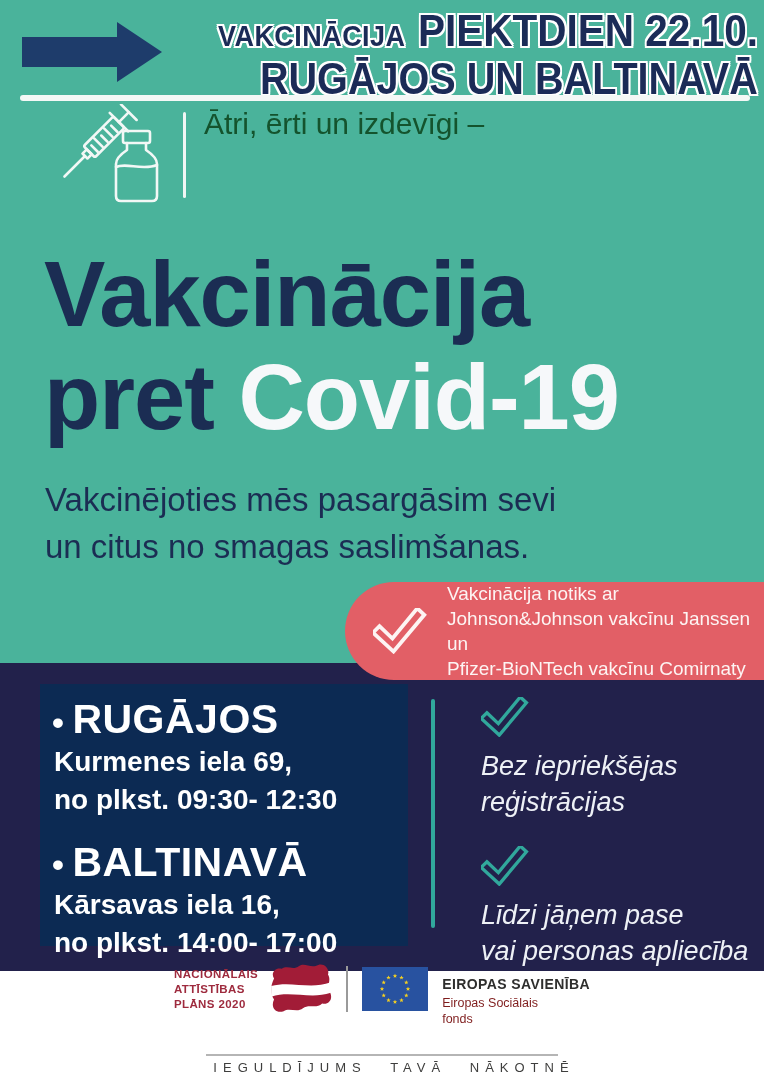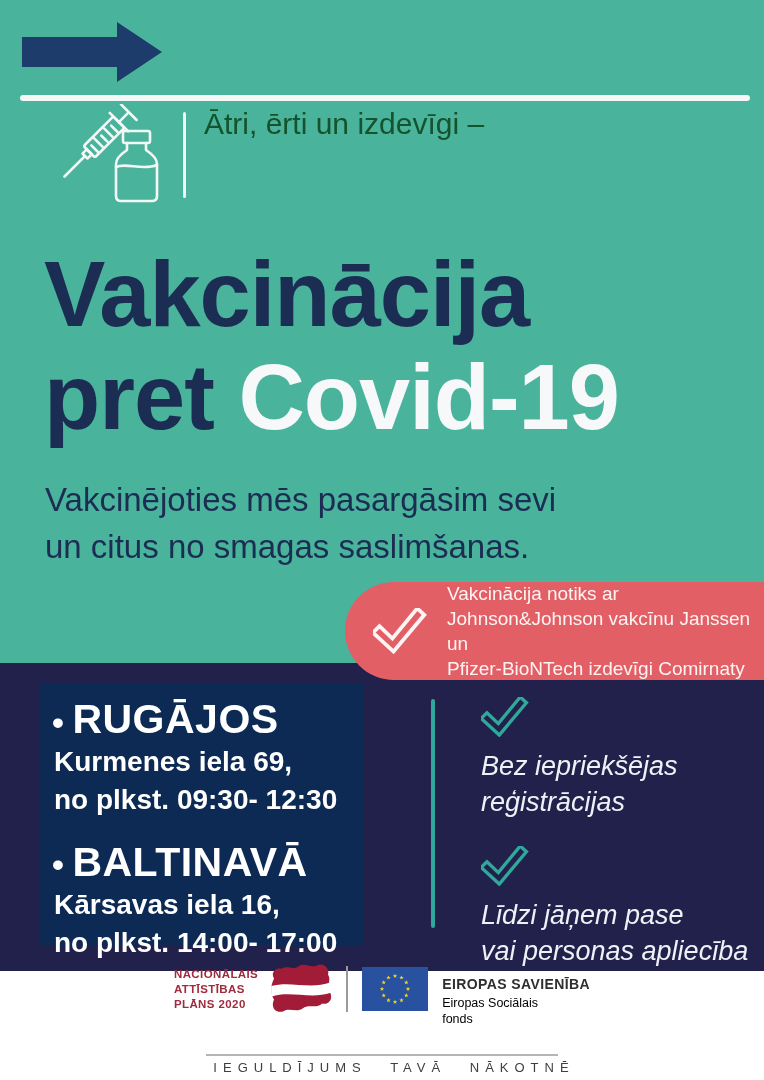--- a/index.html
+++ b/index.html
@@ -45,41 +45,41 @@
   
   .banner{
     position:absolute;left:345px;top:582px;width:419px;height:98px;background:#e25f66;
     border-radius:49px 0 0 49px;display:flex;align-items:center;
   }
   .banner .check{width:54px;height:46px;margin-left:28px;flex:none;}
   .banner .btext{margin-left:20px;color:#fdf4f3;font-size:19px;line-height:1.32;font-weight:400;}
 
   
   .loc-box{
-    position:absolute;left:40px;top:684px;width:324px;height:262px;background:#0c2a53;
+    position:absolute;left:40px;top:684px;width:368px;height:262px;background:#0c2a53;
     padding:10px 0 0 12px;box-sizing:border-box;color:#ffffff;
   }
   .loc-name{font-size:41px;font-weight:700;letter-spacing:.5px;line-height:1.15;margin-top:2px;}
   .loc-name .bullet{font-size:34px;vertical-align:middle;margin-right:8px;}
   .loc-detail{font-size:28px;font-weight:700;line-height:1.35;margin-left:2px;}
   .loc-gap{height:18px;}
   .teal-vline{position:absolute;left:431px;top:699px;width:4px;height:229px;background:#31a89c;border-radius:2px;}
   .notes{position:absolute;left:481px;top:697px;color:#eef1f6;}
   .note-item{margin-bottom:26px;font-style:italic;}
   .note-item .check{width:48px;height:40px;display:block;margin-bottom:12px;}
   .note-text{font-size:27px;font-weight:400;line-height:1.32;}
 
   
   .footer-row{position:absolute;left:0;top:951px;width:764px;display:flex;justify-content:center;align-items:center;}
   .nap-text{color:#9e2b3e;font-size:11.5px;font-weight:700;line-height:1.3;letter-spacing:.4px;text-align:left;}
   .lv-flag{width:70px;height:52px;margin-left:8px;margin-right:10px;}
   .foot-vdiv{width:2px;height:46px;background:#9a9a9a;margin-right:14px;}
   .eu-flag{width:66px;height:44px;margin-right:14px;}
   .eu-text .eu-title{font-size:14px;font-weight:700;color:#2e2e2d;letter-spacing:.4px;margin-top:25px;}
-  .eu-text .eu-sub{font-size:12.5px;color:#000000;line-height:1.25;margin-top:4px;}
+  .eu-text .eu-sub{font-size:12.5px;color:#7f1d1d;line-height:1.25;margin-top:4px;}
   .footer-rule{position:absolute;left:206px;top:1054px;width:352px;height:2px;background:#b5b5b5;}
   .slogan{
     position:absolute;left:0;top:1060px;width:764px;text-align:center;
     font-size:13px;font-weight:500;color:#3e3e3d;letter-spacing:6px;word-spacing:14px;padding-left:12px;
   }
 </style>
 </head>
 <body>
 
 <div class="poster">
@@ -87,20 +87,26 @@
   <div class="bg-teal"></div>
   <div class="bg-navy"></div>
   <div class="bg-footer"></div>
 
   <div class="arrow-wrap">
     <svg viewBox="0 0 140 64" width="140" height="64">
       <polygon points="0,17 95,17 95,2 140,32 95,62 95,47 0,47" fill="#1e3c6b"></polygon>
     </svg>
   </div>
 
+  <div class="header-text">
+    <div class="hl1 outline">
+      <span class="kicker">VAKCINĀCIJA</span><span class="date">PIEKTDIEN 22.10.</span>
+    </div><br>
+    <div class="hl2 outline">RUGĀJOS UN BALTINAVĀ</div>
+  </div>
 
   <div class="white-rule"></div>
 
   <div class="tagline-icon">
     <svg viewBox="0 0 116 102" width="116" height="102" fill="none" stroke="#f2f8f6" stroke-width="2.6" stroke-linecap="round" stroke-linejoin="round">
       <g transform="rotate(135 47 40)">
         <line x1="2" y1="29" x2="2" y2="51"></line>
         <line x1="2" y1="40" x2="16" y2="40"></line>
         <line x1="16" y1="27" x2="16" y2="53"></line>
         <rect x="16" y="32" width="42" height="16" rx="2"></rect>
@@ -132,21 +138,21 @@
     <div>un citus no smagas saslimšanas.</div>
   </div>
 
   <div class="banner">
     <svg class="check" viewBox="0 0 100 84">
       <polygon points="12,33 36,56 82,0 95,12 38,80 0,45" fill="none" stroke="#fdf4f3" stroke-width="7"></polygon>
     </svg>
     <div class="btext">
       <div>Vakcinācija notiks ar</div>
       <div>Johnson&amp;Johnson vakcīnu Janssen un</div>
-      <div>Pfizer-BioNTech izdevīgi Comirnaty</div>
+      <div>Pfizer-BioNTech vakcīnu Comirnaty</div>
     </div>
   </div>
 
   <div class="loc-box">
     <div>
       <div class="loc-name"><span class="bullet">•</span><span>RUGĀJOS</span></div>
       <div class="loc-detail">Kurmenes iela 69,</div>
       <div class="loc-detail">no plkst. 09:30- 12:30</div>
     </div>
     <div class="loc-gap"></div>

